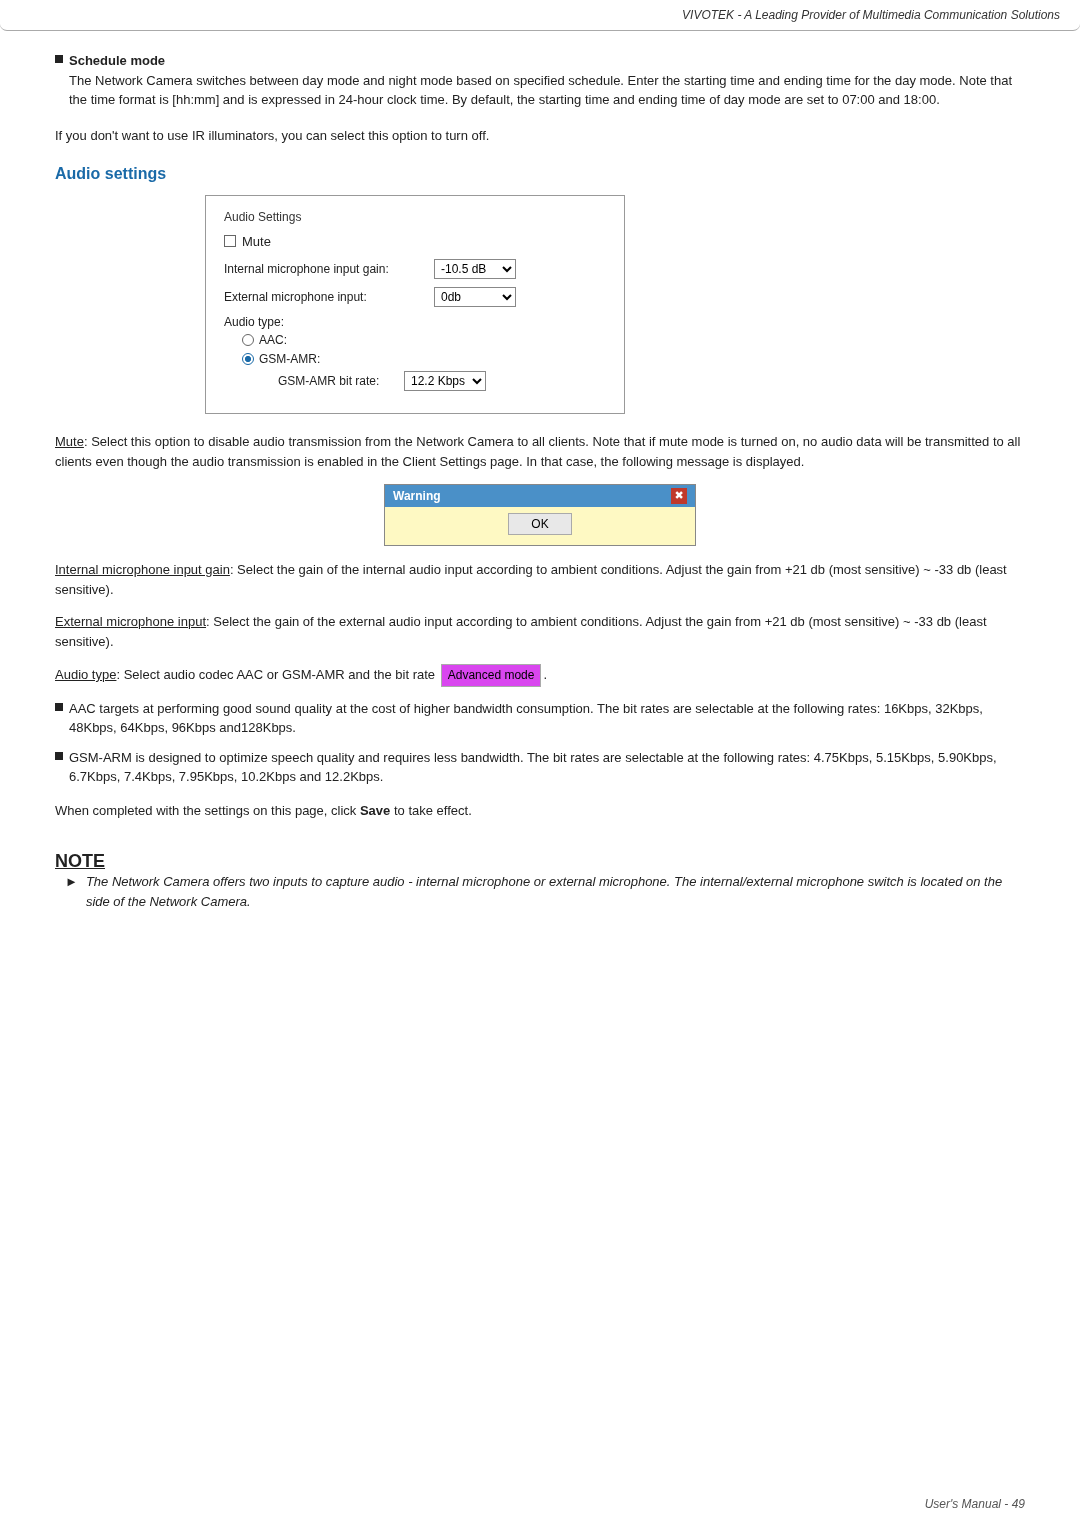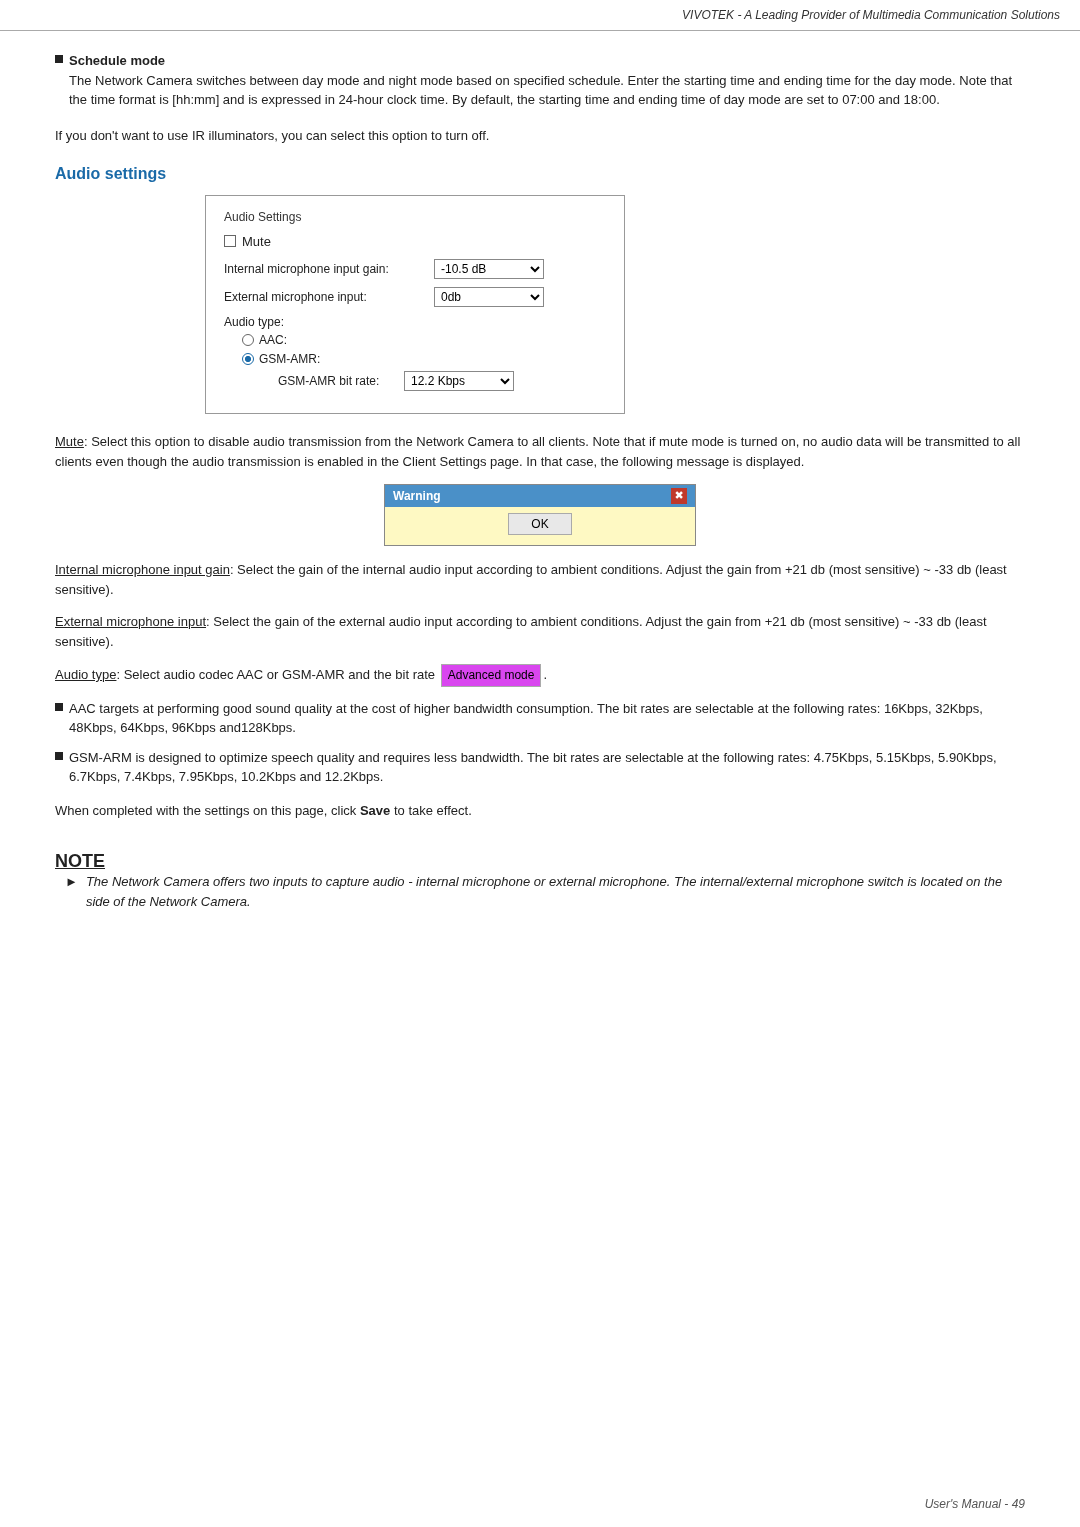--- a/index.html
+++ b/index.html
@@ -12,20 +12,21 @@
       min-height: 1527px;
       position: relative;
     }
     .header {
       border-bottom: 1px solid #aaa;
       padding: 8px 20px;
       text-align: right;
       font-style: italic;
       font-size: 12px;
       color: #333;
+      border-radius: 7px;
     }
     .content {
       padding: 20px 55px 40px 55px;
     }
     .section-block {
       margin-bottom: 18px;
     }
     .bullet-item {
       display: flex;
       gap: 6px;
@@ -87,21 +88,21 @@
     .form-label {
       font-size: 12px;
       color: #222;
       min-width: 210px;
     }
     .form-select {
       font-size: 12px;
       padding: 1px 2px;
       border: 1px solid #888;
       background: #fff;
-      width: 110px;
+      width: 82px;
     }
     .audio-type-row {
       margin-bottom: 6px;
     }
     .audio-type-label {
       font-size: 12px;
       margin-bottom: 4px;
     }
     .radio-group {
       margin-left: 18px;

